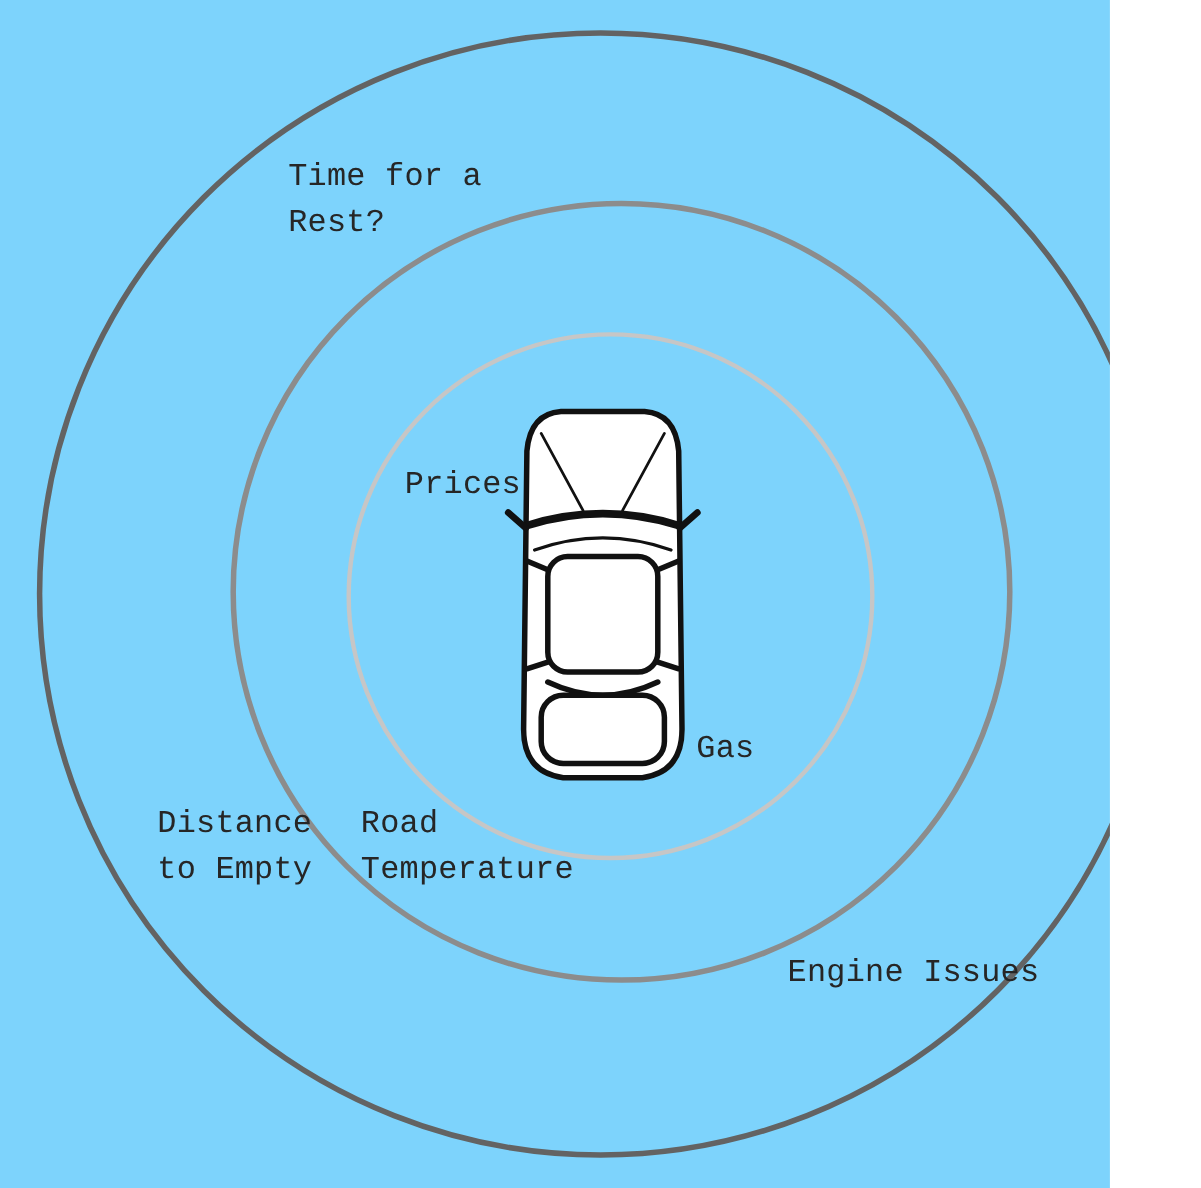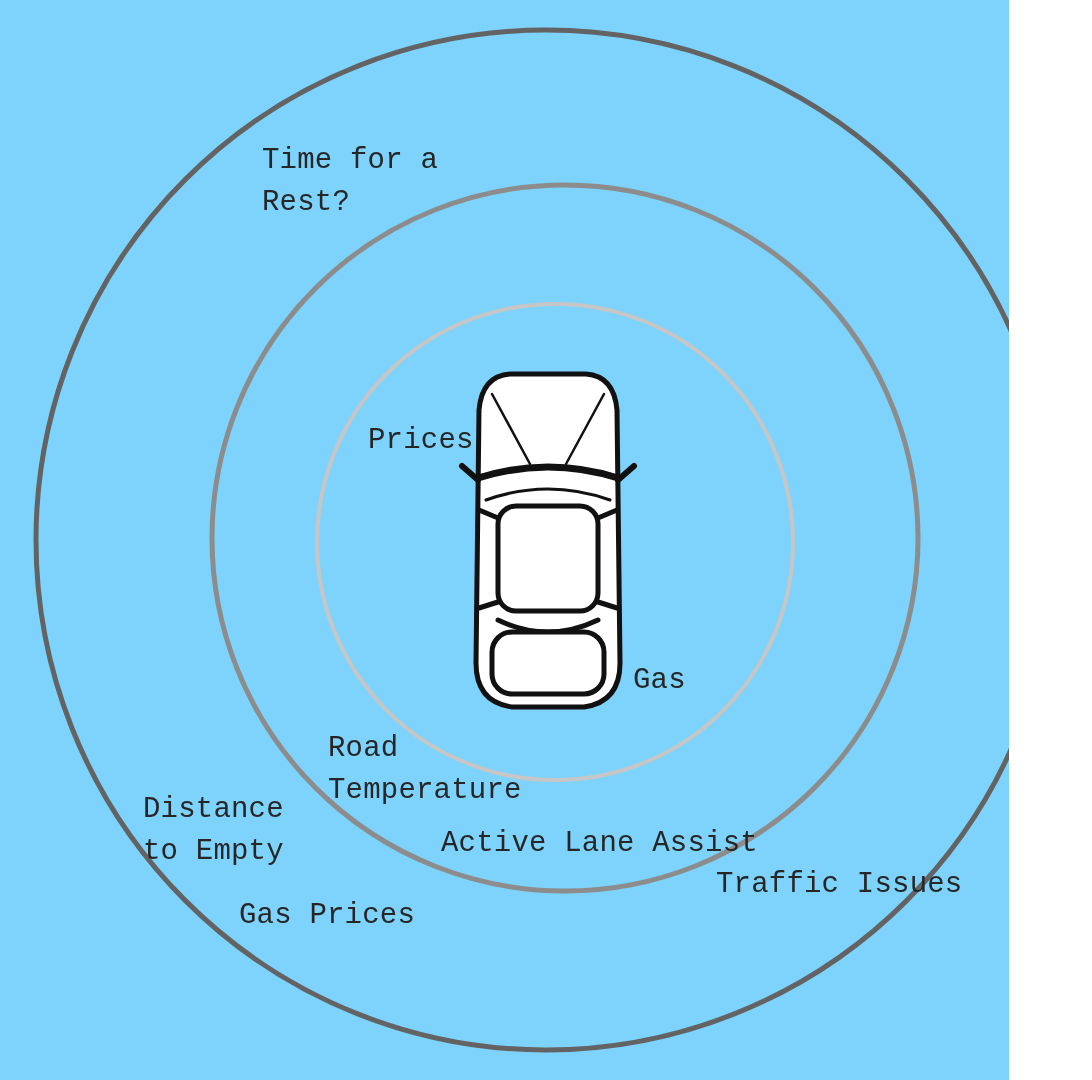--- a/index.html
+++ b/index.html
@@ -72,22 +72,20 @@
 
 
   <div class="label" style="left:368px; top:420px;">Prices</div>
 
 
   <div class="label" style="left:633px; top:620px;margin-top:40px;">Gas</div>
 
   <div class="label" style="left:316px; top:728px;margin-left:12px;">Road
 Temperature</div>
 
-  <div class="label" style="left:143px; top:789px;">Distance
+  <div class="label" style="left:143px; top:728px;">Distance
 to Empty</div>
 
-  <div class="label" style="left:441px; top:823px;">Active Lane Assist</div>
 
-  <div class="label" style="left:716px; top:864px;">Traffic Issues</div>
+  <div class="label" style="left:716px; top:864px;">Engine Issues</div>
 
-  <div class="label" style="left:239px; top:895px;">Gas Prices</div>
 
 </div>
 
 </body></html>

